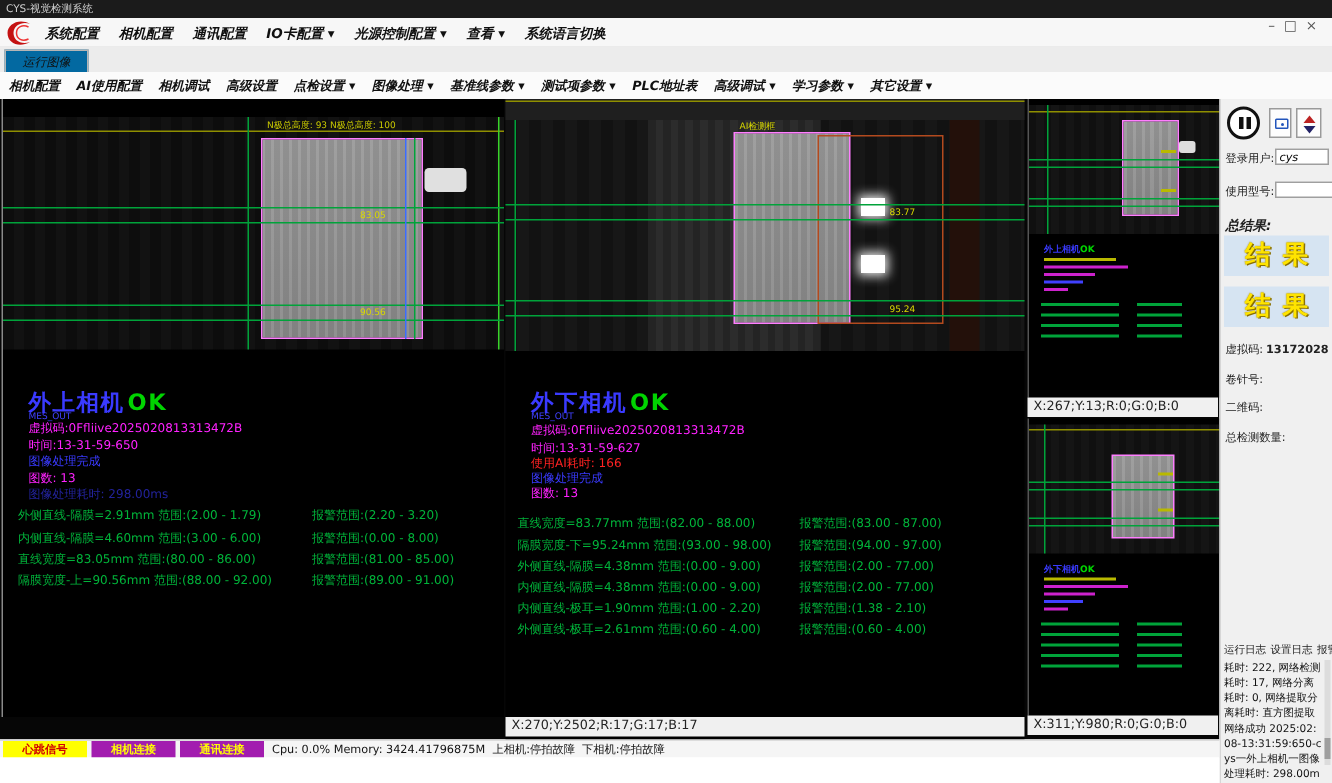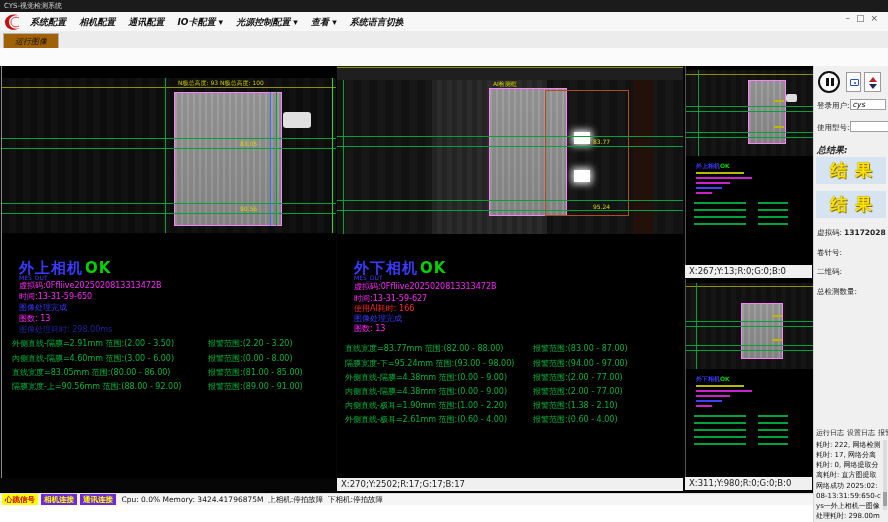--- a/index.html
+++ b/index.html
@@ -8,21 +8,21 @@
   .abs{position:absolute;}
   
   .titlebar{left:0;top:0;width:888px;height:12px;background:#1b1b1b;color:#cfcfcf;
             font-size:7px;line-height:12px;padding-left:4px;box-sizing:border-box;}
   .menubar{left:0;top:12px;width:888px;height:19px;background:#f7f7f7;border-bottom:1px solid #e0e0e0;}
   .logo{left:3px;top:13px;width:22px;height:18px;}
   .menu-items{left:30px;top:16px;font-size:9px;font-style:italic;font-weight:600;color:#101010;white-space:nowrap;}
   .menu-items span{margin-right:10px;cursor:default;}
   .winctl{right:4px;top:13px;font-size:9px;color:#555;letter-spacing:6px;}
   .tabrow{left:0;top:31px;width:888px;height:17px;background:#ececec;border-bottom:1px solid #c9c9c9;}
-  .tab{left:3px;top:33px;width:54px;height:15px;background:#a16207;border:1px solid #b5b5b5;border-bottom:none;
+  .tab{left:3px;top:33px;width:54px;height:15px;background:#0369a1;border:1px solid #b5b5b5;border-bottom:none;
        font-size:8px;font-style:italic;text-align:center;line-height:15px;color:#101010;}
   .toolbar{left:0;top:48px;width:888px;height:18px;background:#fbfbfb;border-bottom:1px solid #c9c9c9;}
   .tool-items{left:6px;top:52px;font-size:8.5px;font-style:italic;font-weight:600;color:#101010;white-space:nowrap;}
   .tool-items span{margin-right:8px;cursor:default;}
   
   .maindark{left:0;top:66px;width:813px;height:427px;background:#060606;}
   .panel{background:#000;}
   .coordbar{background:#f0f0f0;color:#222;font-size:8.5px;line-height:13px;padding-left:4px;
             box-sizing:border-box;height:13px;}
   
@@ -58,23 +58,23 @@
   .resultbox{width:70px;height:27px;background:#d6e4f2;color:#ffe400;font-size:17px;font-weight:bold;
              text-align:center;line-height:27px;letter-spacing:8px;text-indent:8px;
              text-shadow:1px 1px 0 #8a7000,0 0 1px #8a7000;}
   .logtabs{font-size:7px;color:#222;white-space:nowrap;}
   .logtabs span{margin-right:3px;}
   .logtext{font-size:7px;color:#111;line-height:1.45;width:66px;word-break:break-all;}
   .sscroll{width:4px;background:#dcdcdc;} .sscroll i{position:absolute;left:0;width:4px;height:14px;background:#9f9f9f;}
   
   .statusbar{left:0;top:493px;width:813px;height:12px;background:#f5f5f5;border-top:1px solid #dcdcdc;
              font-size:7.5px;line-height:11px;white-space:nowrap;box-sizing:border-box;padding-left:2px;color:#111;}
-  .badge{display:inline-block;padding:0 3px;margin-right:3px;font-weight:bold;}
+  .badge{display:inline-block;padding:0 13px;margin-right:3px;font-weight:bold;}
   .badge.hb{background:#ffff00;color:#d00000;}
-  .badge.err{background:#6d28d9;color:#ffff00;}
+  .badge.err{background:#a21caf;color:#ffff00;}
   .glow{background:#fff;box-shadow:0 0 7px 2px rgba(255,255,255,.9);}
 </style>
 </head>
 <body>
 
 <div class="app">
 
   <div class="abs titlebar">
     <span>CYS-视觉检测系统</span>
   </div>
@@ -96,20 +96,34 @@
     <span>系统语言切换</span>
   </div>
   <div class="abs winctl">
     <span>–</span><span>□</span><span>×</span>
   </div>
 
   <div class="abs tabrow"></div>
   <div class="abs tab">运行图像</div>
 
   <div class="abs toolbar"></div>
+  <div class="abs tool-items">
+    <span>相机配置</span>
+    <span>AI使用配置</span>
+    <span>相机调试</span>
+    <span>高级设置</span>
+    <span>点检设置 ▾</span>
+    <span>图像处理 ▾</span>
+    <span>基准线参数 ▾</span>
+    <span>测试项参数 ▾</span>
+    <span>PLC地址表</span>
+    <span>高级调试 ▾</span>
+    <span>学习参数 ▾</span>
+    <span>其它设置 ▾</span>
+  </div>
 
   <div class="abs maindark"></div>
 
   <div class="abs panel" style="left:1px;top:66px;width:334px;height:412px;border-left:1px solid #8a8a8a;">
 
     <div class="abs cam" style="left:0;top:12px;width:334px;height:155px;">
       <div class="abs hline y" style="left:0;top:9px;width:334px;"></div>
       <div class="abs marker" style="left:176px;top:1px;color:#c9c900;">N极总高度: 93   N极总高度: 100</div>
       <div class="abs vline g" style="left:163px;top:0;height:155px;"></div>
       <div class="abs vline lime" style="left:330px;top:0;height:155px;"></div>
@@ -128,21 +142,21 @@
     <div class="abs cam-title blu-t" style="left:17px;top:193px;">
       <span>外上相机</span><span class="ok">OK</span>
     </div>
     <div class="abs mes" style="left:17px;top:208px;">MES_OUT</div>
     <div class="abs iline mag-t" style="left:17px;top:214px;">虚拟码:0Ffliive2025020813313472B</div>
     <div class="abs iline mag-t" style="left:17px;top:225px;">时间:13-31-59-650</div>
     <div class="abs iline blu-t" style="left:17px;top:236px;">图像处理完成</div>
     <div class="abs iline mag-t" style="left:17px;top:247px;">图数: 13</div>
     <div class="abs iline dkb-t" style="left:17px;top:258px;">图像处理耗时: 298.00ms</div>
     <div class="abs mrow" style="left:10px;top:272px;">
-      <span>外侧直线-隔膜=2.91mm 范围:(2.00 - 3.50)</span>
+      <span>外侧直线-隔膜=2.91mm 范围:(2.00 - 1.79)</span>
       <span class="alarm" style="left:196px;">报警范围:(2.20 - 3.20)</span>
     </div>
     <div class="abs mrow" style="left:10px;top:287px;">
       <span>内侧直线-隔膜=4.60mm 范围:(3.00 - 6.00)</span>
       <span class="alarm" style="left:196px;">报警范围:(0.00 - 8.00)</span>
     </div>
     <div class="abs mrow" style="left:10px;top:301px;">
       <span>直线宽度=83.05mm 范围:(80.00 - 86.00)</span>
       <span class="alarm" style="left:196px;">报警范围:(81.00 - 85.00)</span>
     </div>

